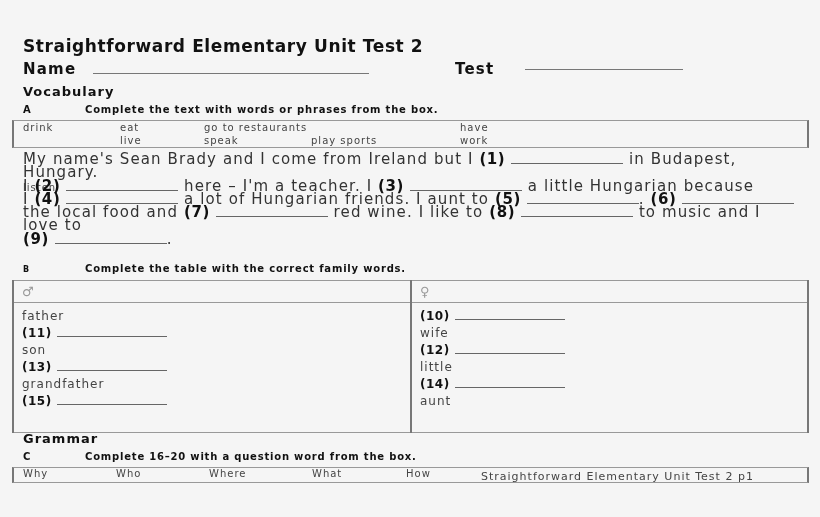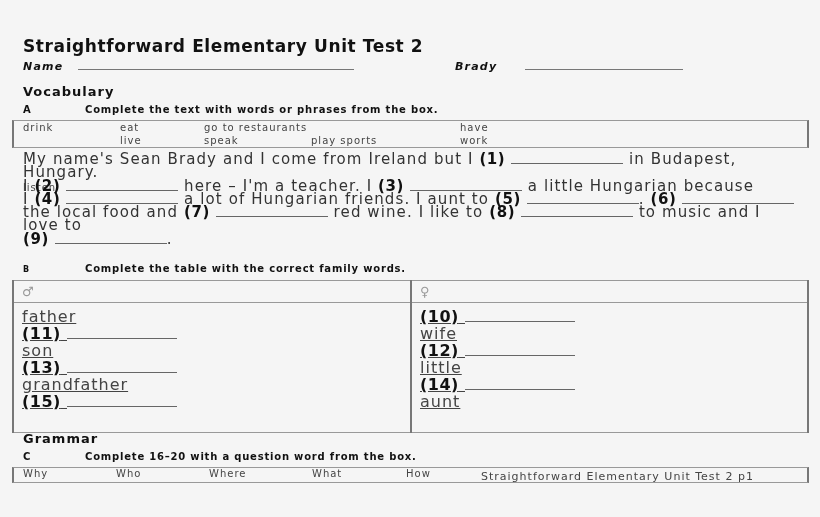--- a/index.html
+++ b/index.html
@@ -1,49 +1,49 @@
 <!DOCTYPE html>
 <html><head>
 <meta charset="utf-8">
 <style>
   * { box-sizing: border-box; margin: 0; padding: 0; }
   html, body { width: 820px; height: 517px; background: #f5f5f5; overflow: hidden; }
   body { position: relative; font-family: "DejaVu Sans", sans-serif; color: #222; }
   .abs { position: absolute; }
   .title { left: 23px; top: 36px; font-size: 17px; font-weight: bold; letter-spacing: 0.6px; color: #111; }
-  .name-row { left: 23px; top: 60px; font-size: 11px; font-weight: bold; letter-spacing: 1.2px; color: #111; font-style: italic; }
+  .name-row { left: 23px; top: 60px; font-size: 15px; font-weight: bold; letter-spacing: 1.2px; color: #111; }
   .uline { display: inline-block; border-bottom: 1px solid #777; height: 10px; vertical-align: baseline; }
   .section { font-size: 13px; font-weight: bold; letter-spacing: 1px; color: #111; }
   .task { font-size: 10px; font-weight: bold; letter-spacing: 0.8px; color: #111; }
   .task .letter { display: inline-block; width: 62px; }
   .wordbox { border: 1px solid #999; border-left: 2px solid #777; border-right: 2px solid #777; }
   .word { position: absolute; font-size: 10px; letter-spacing: 1px; color: #444; }
   .para { left: 23px; top: 153px; width: 780px; font-size: 15px; letter-spacing: 1.1px; line-height: 13.3px; color: #333; }
   .para b { color: #111; letter-spacing: 0.6px; }
   .blank { display: inline-block; border-bottom: 1px solid #666; height: 9px; }
   table.fam { position: absolute; left: 12px; top: 280px; width: 797px; border-collapse: collapse; }
   table.fam td { border: 1px solid #999; vertical-align: top; padding: 0 8px; }
   table.fam tr.hd td { height: 21px; }
   table.fam .c1 { border-left: 2px solid #777; width: 398px; }
   table.fam .c2 { border-right: 2px solid #777; border-left: 2px solid #777; }
-  .cell-line { font-size: 16px; letter-spacing: 1px; height: 17px; line-height: 17px; color: #444; text-decoration: underline; }
+  .cell-line { font-size: 12px; letter-spacing: 1px; height: 17px; line-height: 17px; color: #444; }
   .cell-line b { color: #111; letter-spacing: 0.5px; }
   .cell-line .blank { width: 110px; vertical-align: baseline; }
   .sym { font-size: 13px; color: #999; line-height: 20px; }
   .footer { left: 481px; top: 470px; font-size: 11px; letter-spacing: 1px; color: #444; }
 </style>
 </head>
 <body>
 
 <div class="abs title">Straightforward Elementary Unit Test 2</div>
 
 <div class="abs name-row" style="width:700px;">
   <span>Name</span>
   <span class="uline" style="width:276px; margin-left:10px;"></span>
-  <span style="position:absolute; left:432px; top:0;">Brady</span>
+  <span style="position:absolute; left:432px; top:0;">Test</span>
   <span class="uline" style="position:absolute; left:502px; top:0; width:158px;"></span>
 </div>
 
 <div class="abs section" style="left:23px; top:84px;">Vocabulary</div>
 
 <div class="abs task" style="left:23px; top:104px;">
   <span class="letter">A</span><span>Complete the text with words or phrases from the box.</span>
 </div>
 
 <div class="abs wordbox" style="left:12px; top:120px; width:797px; height:28px;">

